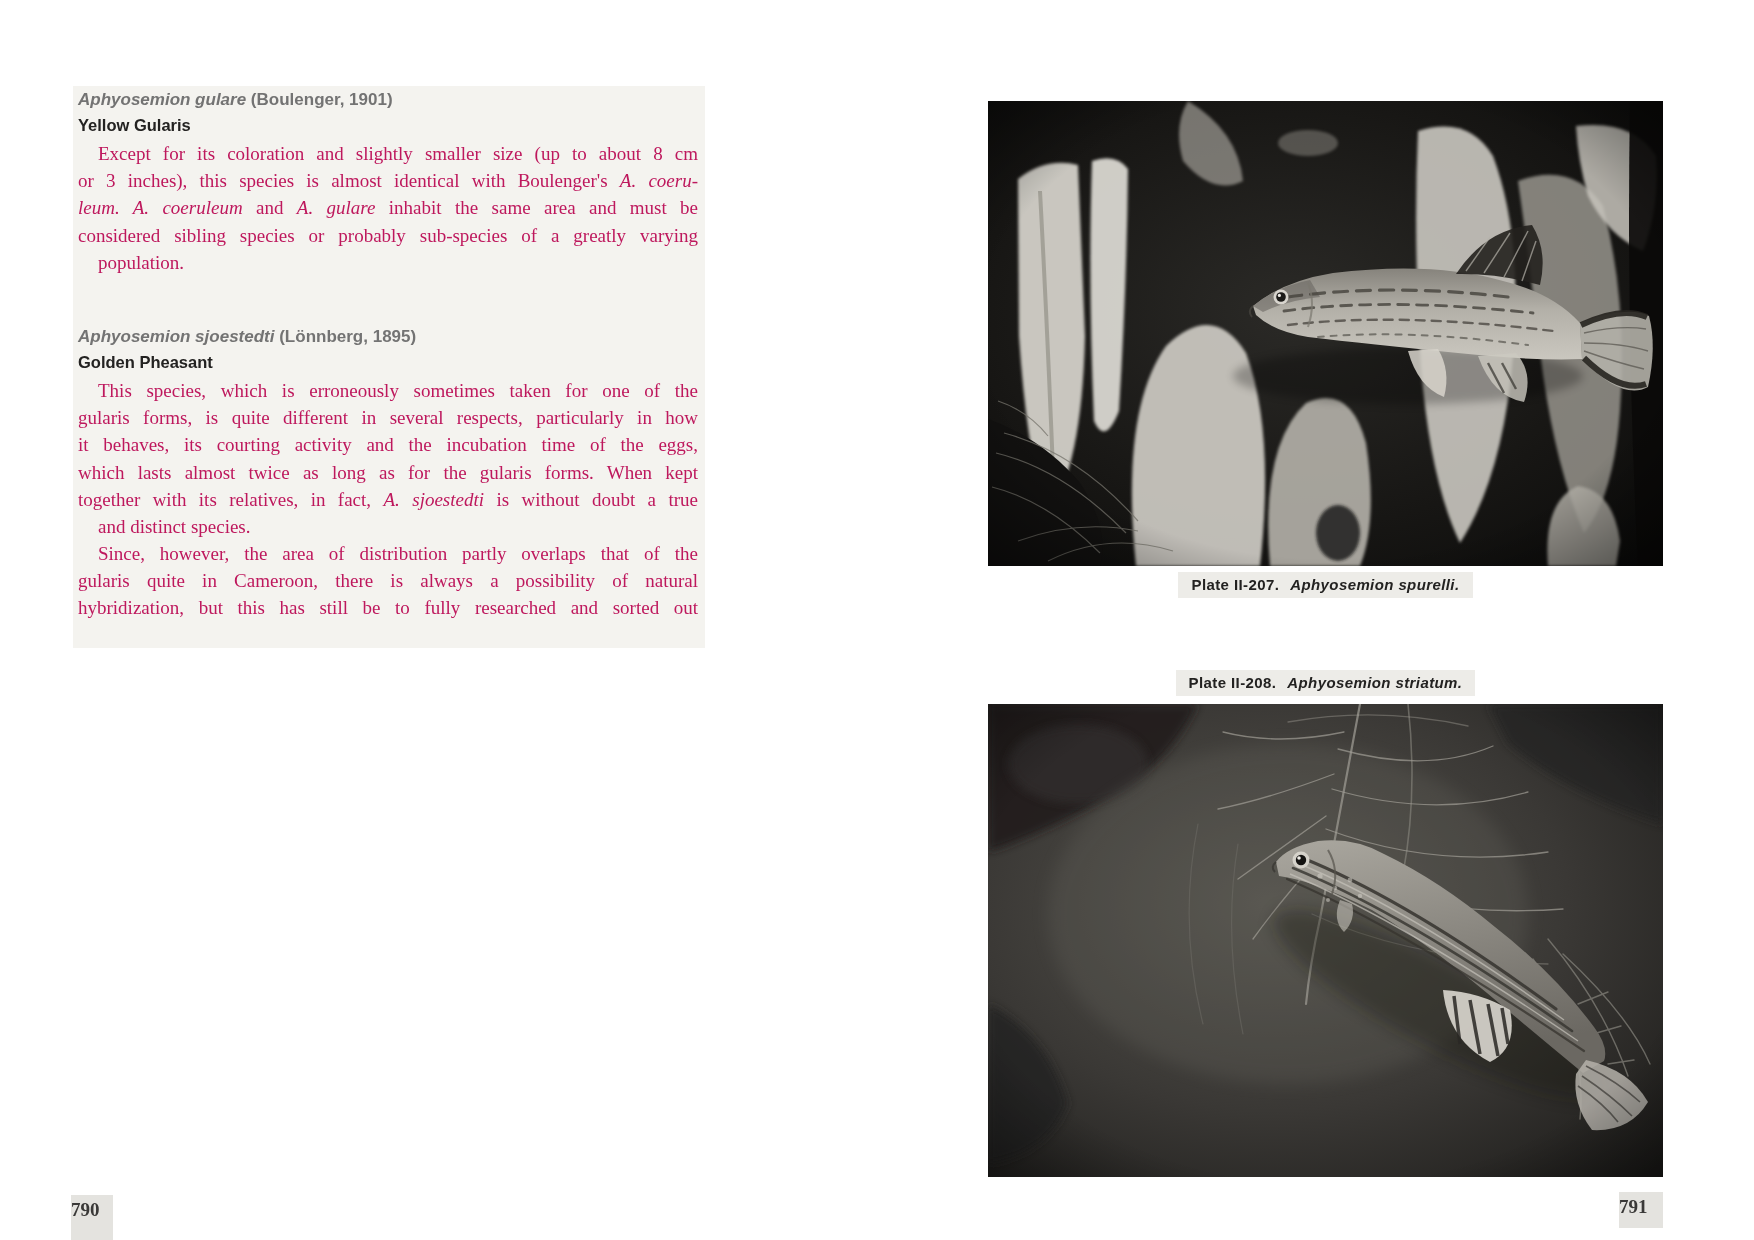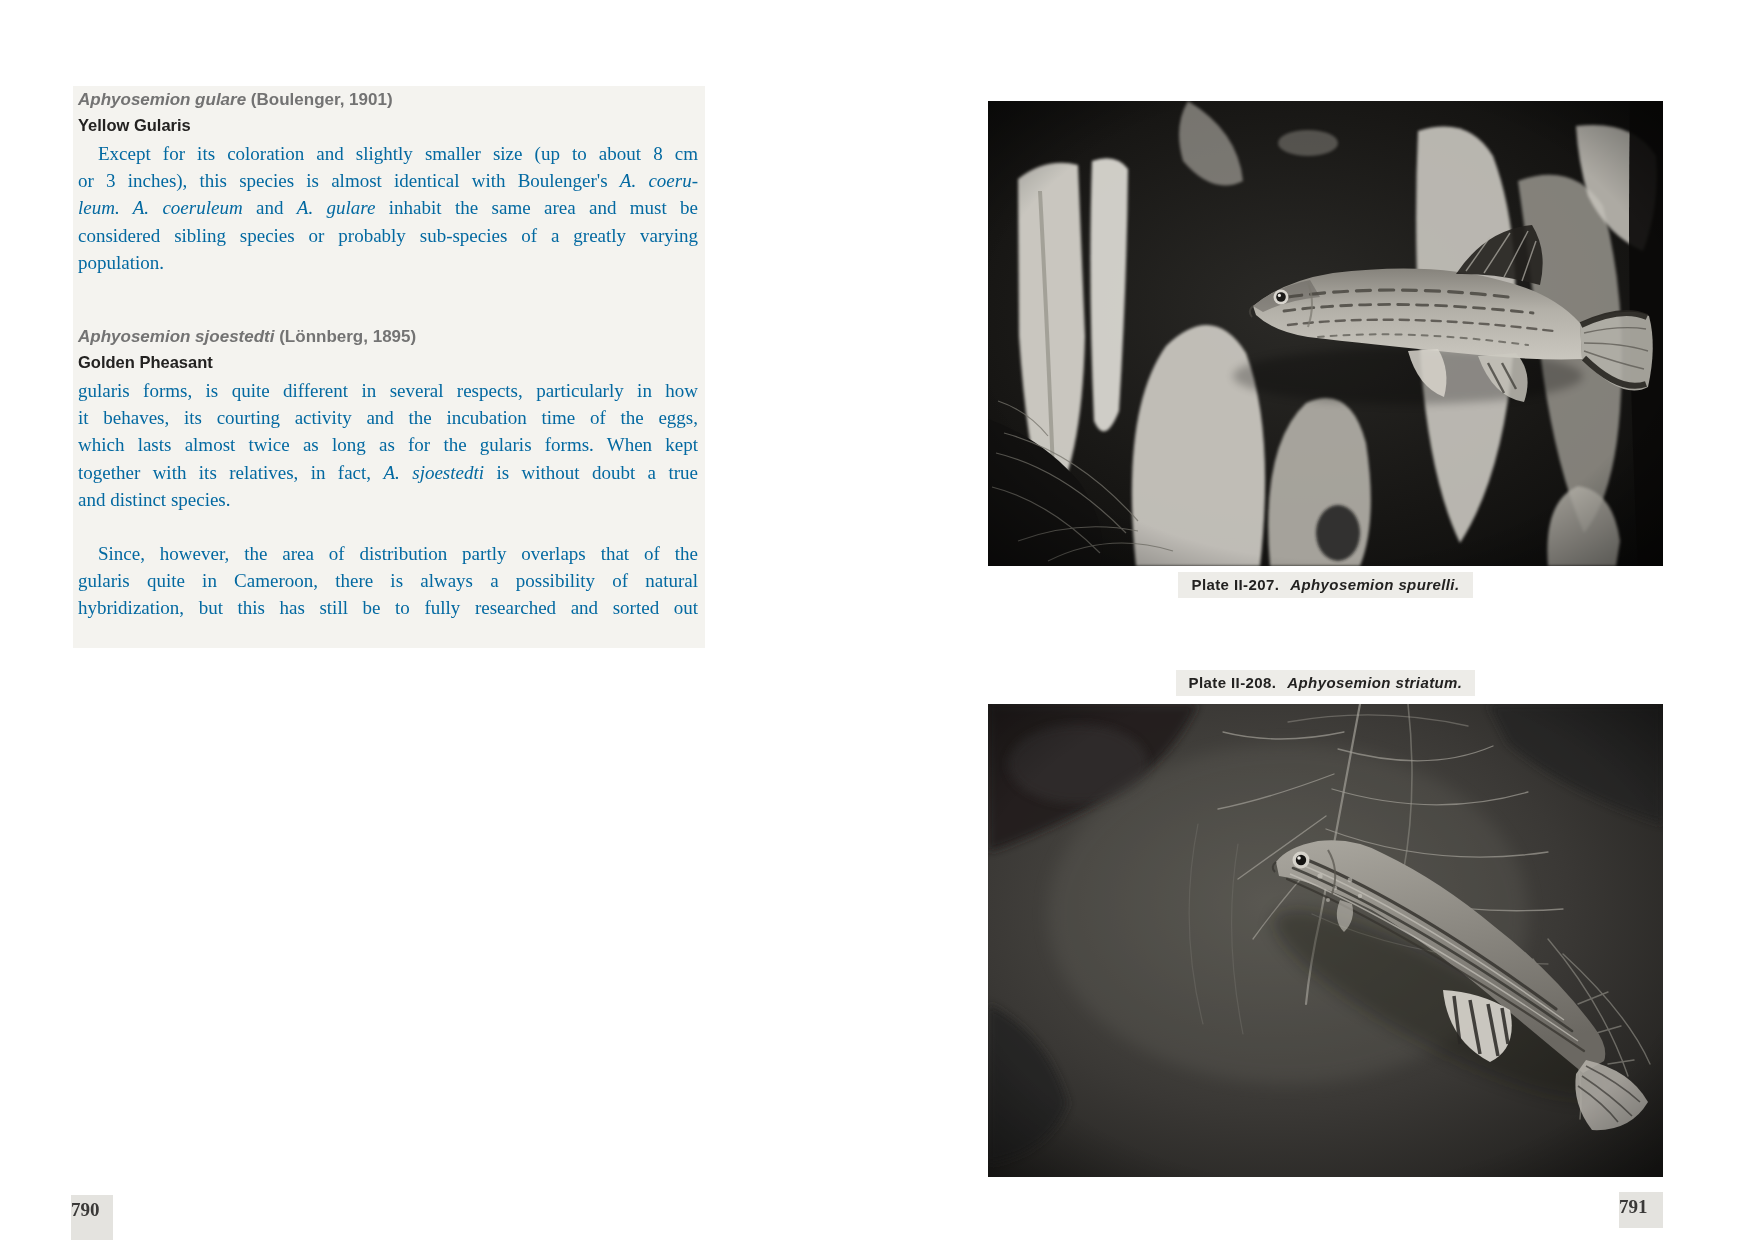--- a/index.html
+++ b/index.html
@@ -5,23 +5,23 @@
   html,body{margin:0;padding:0;background:#ffffff;}
   .canvas{position:relative;width:1754px;height:1240px;background:#ffffff;overflow:hidden;
           font-family:"Liberation Serif",serif;color:#3b3a38;}
   
   .textblock-bg{position:absolute;left:73px;top:86px;width:632px;height:562px;background:#f4f3ef;}
   .sp-head{position:absolute;left:78px;width:622px;margin:0;
            font-family:"Liberation Sans",sans-serif;font-size:17px;font-weight:bold;color:#737373;}
   .sp-name{font-style:italic;}
   .common{position:absolute;left:78px;width:622px;
           font-family:"Liberation Sans",sans-serif;font-size:16.5px;font-weight:bold;color:#232221;}
-  .body-lines{position:absolute;left:78px;width:620px;font-size:19px;line-height:27.2px;color:#0369a1;}
+  .body-lines{position:absolute;left:78px;width:620px;font-size:19px;line-height:27.2px;color:#be185d;}
   .bl-line{text-align:justify;text-align-last:justify;height:27.2px;overflow:hidden;white-space:nowrap;}
-  .bl-line.last{text-align-last:left;}
+  .bl-line.last{text-align-last:left;margin-left:20px;}
   .bl-line.indent{text-indent:20px;}
   .it{font-style:italic;}
   
   .photo{position:absolute;margin:0;padding:0;line-height:0;}
   .photo svg{display:block;}
   
   .caption{position:absolute;left:988px;width:675px;text-align:center;line-height:normal;}
   .caption .strip{display:inline-block;background:#edece8;padding:4px 13px 5px 13px;
         font-family:"Liberation Sans",sans-serif;font-size:15px;font-weight:bold;
         letter-spacing:0.4px;color:#232221;}
@@ -45,20 +45,21 @@
       <div class="bl-line indent"><span>Except for its coloration and slightly smaller size (up to about 8 cm</span></div>
       <div class="bl-line"><span>or 3 inches), this species is almost identical with Boulenger's </span><span class="it">A. coeru-</span></div>
       <div class="bl-line"><span class="it">leum. A. coeruleum</span><span> and </span><span class="it">A. gulare</span><span> inhabit the same area and must be</span></div>
       <div class="bl-line"><span>considered sibling species or probably sub-species of a greatly varying</span></div>
       <div class="bl-line last"><span>population.</span></div>
     </div>
 
   <h2 class="sp-head" style="top:327px"><span class="sp-name">Aphyosemion sjoestedti</span><span class="sp-auth"> (Lönnberg, 1895)</span></h2>
   <div class="common" style="top:353px">Golden Pheasant</div>
   <div class="body-lines" style="top:377px">
+      <div class="bl-line indent"><span>This species, which is erroneously sometimes taken for one of the</span></div>
       <div class="bl-line"><span>gularis forms, is quite different in several respects, particularly in how</span></div>
       <div class="bl-line"><span>it behaves, its courting activity and the incubation time of the eggs,</span></div>
       <div class="bl-line"><span>which lasts almost twice as long as for the gularis forms. When kept</span></div>
       <div class="bl-line"><span>together with its relatives, in fact, </span><span class="it">A. sjoestedti</span><span> is without doubt a true</span></div>
       <div class="bl-line last"><span>and distinct species.</span></div>
     </div>
   <div class="body-lines" style="top:540px">
       <div class="bl-line indent"><span>Since, however, the area of distribution partly overlaps that of the</span></div>
       <div class="bl-line"><span>gularis quite in Cameroon, there is always a possibility of natural</span></div>
       <div class="bl-line"><span>hybridization, but this has still be to fully researched and sorted out</span></div>

